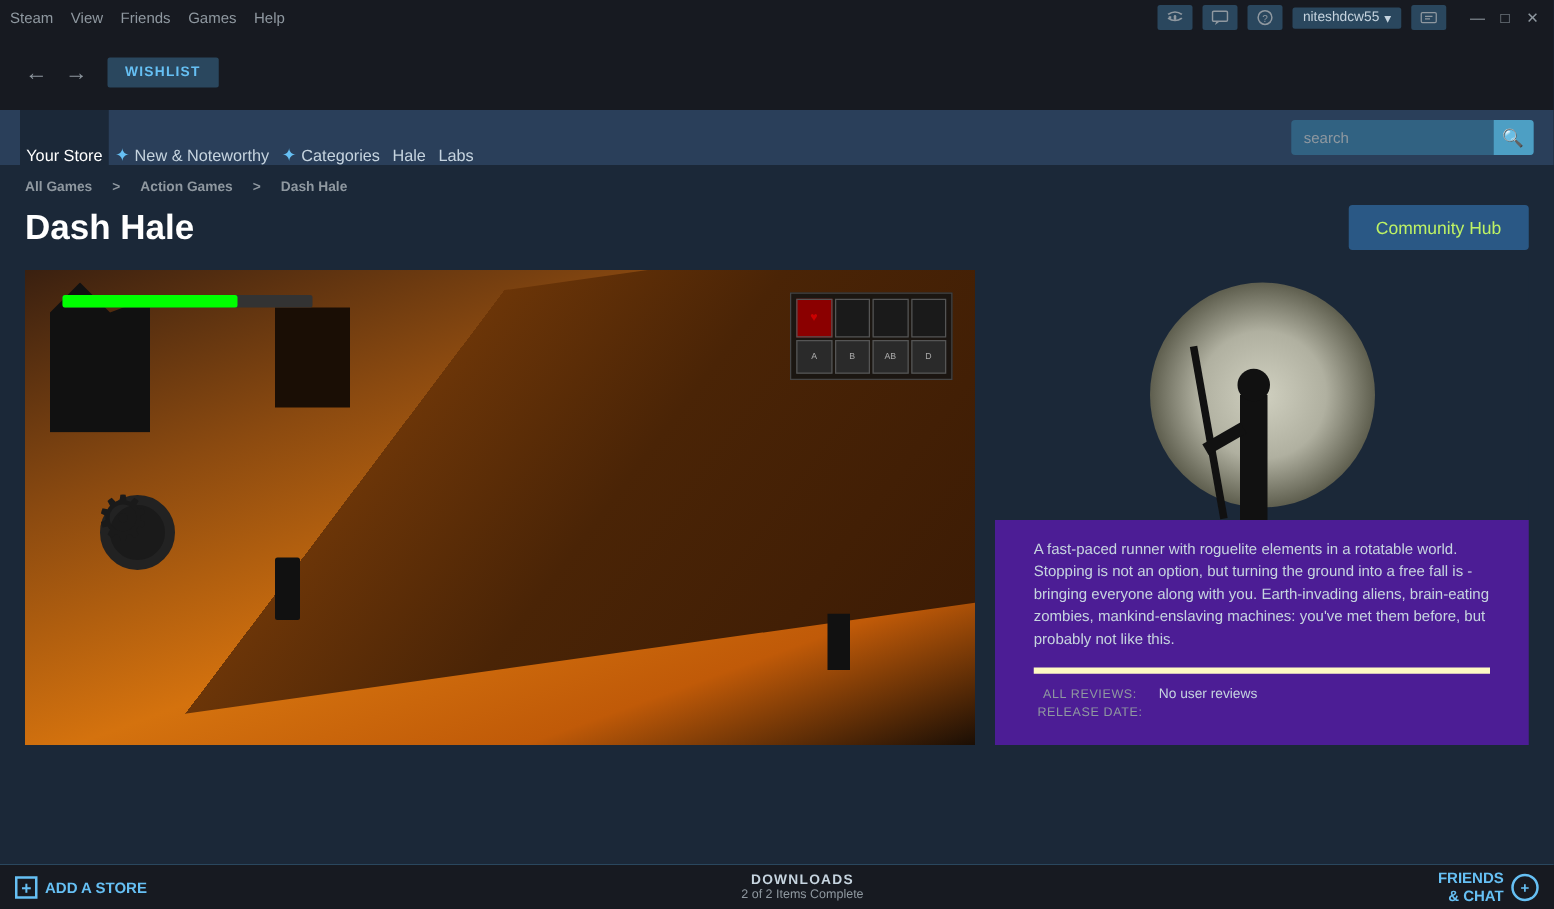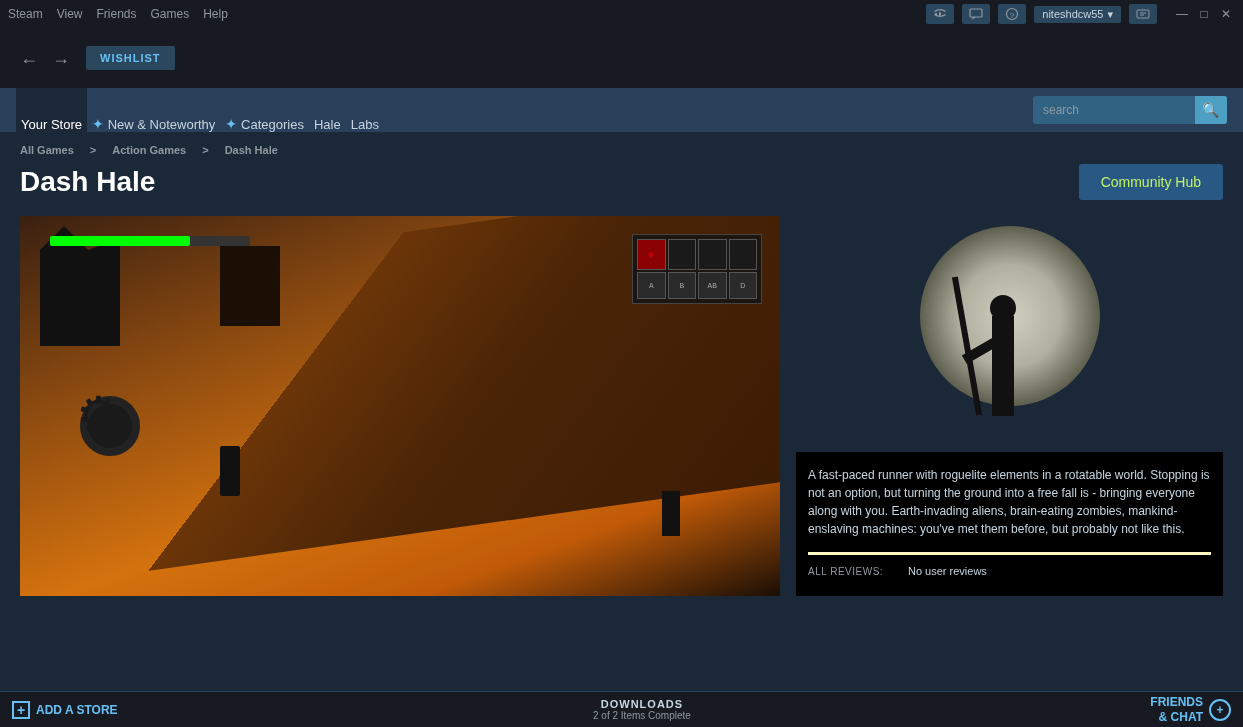--- a/index.html
+++ b/index.html
@@ -461,34 +461,34 @@
       line-height: 1.1;
       font-family: Impact, Arial Black, sans-serif;
       letter-spacing: 2px;
     }
     .game-title-logo .line2 {
       display: block;
       margin-top: -4px;
     }
     
     .desc-panel {
-      background: #000000;
-      padding: 14px 12px;
+      background: #4c1d95;
+      padding: 14px 31px;
       flex: 1;
-      margin-top: 36px;
     }
     .desc-text {
       font-size: 12px;
       color: #c6d4df;
       line-height: 1.5;
       margin-bottom: 14px;
     }
     .reviews-section {
-      border-top: 3px solid #fef9c3;
+      border-top: 5px solid #fef9c3;
       padding-top: 10px;
+      text-align: center;
     }
     .review-row {
       display: flex;
       align-items: center;
       gap: 10px;
       margin-bottom: 4px;
     }
     .review-label {
       font-size: 10px;
       color: #8f98a0;
@@ -718,20 +718,24 @@
         </div>
       </div>
 
       <div class="desc-panel">
         <p class="desc-text">A fast-paced runner with roguelite elements in a rotatable world. Stopping is not an option, but turning the ground into a free fall is - bringing everyone along with you. Earth-invading aliens, brain-eating zombies, mankind-enslaving machines: you've met them before, but probably not like this.</p>
         <div class="reviews-section">
           <div class="review-row">
             <span class="review-label">ALL REVIEWS:</span>
             <span class="review-value">No user reviews</span>
           </div>
+          <div class="review-row">
+            <span class="review-label">RELEASE DATE:</span>
+            <span class="review-value"></span>
+          </div>
         </div>
       </div>
     </div>
   </div>
 </div>
 
 <div class="bottom-bar">
   <div class="add-game-btn">
     <div class="plus-box">+</div>
     <span>ADD A STORE</span>

